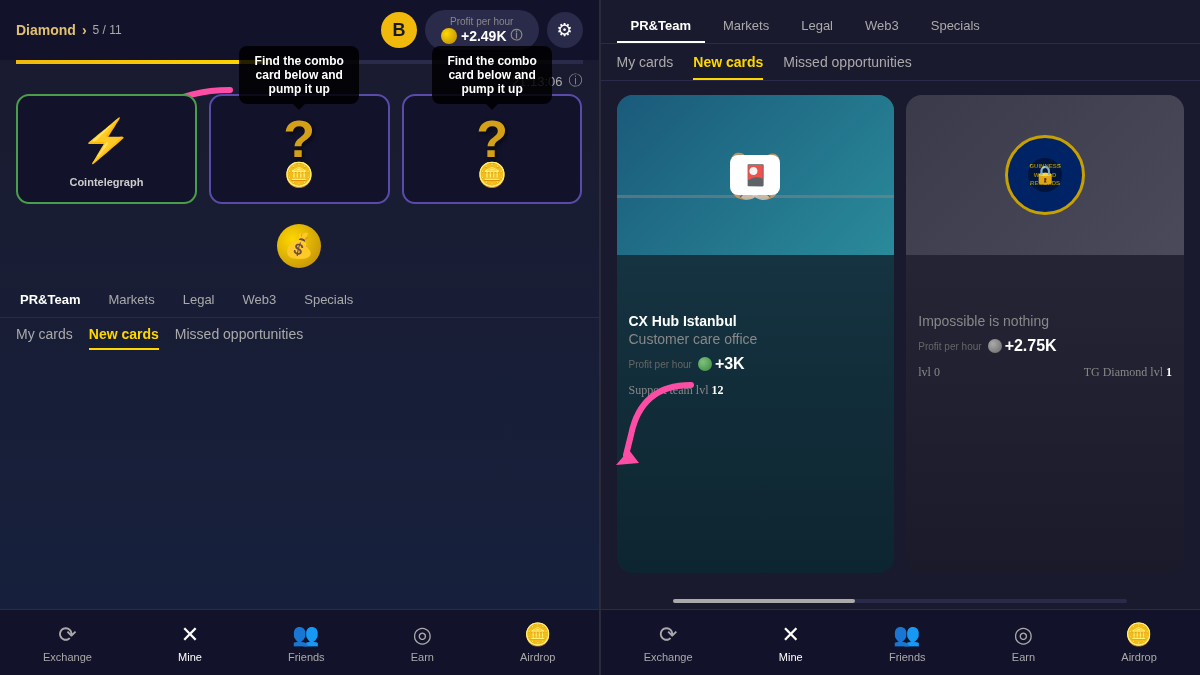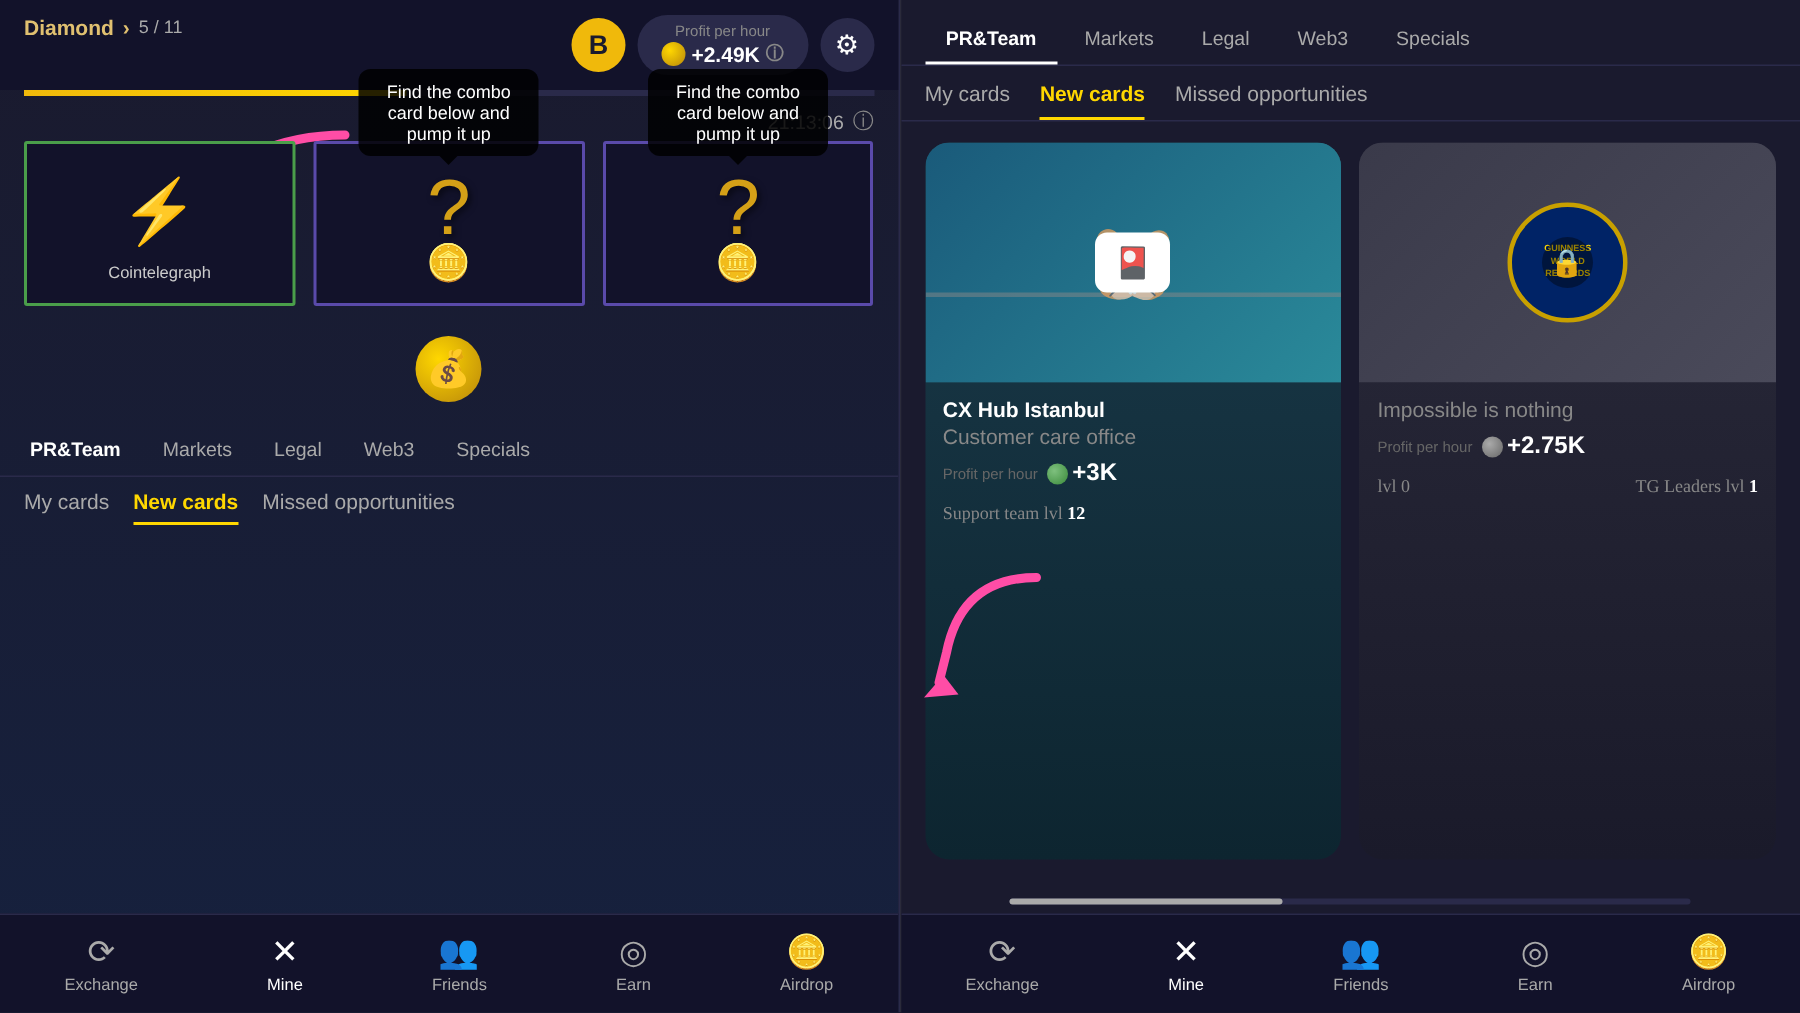--- a/index.html
+++ b/index.html
@@ -18,21 +18,21 @@
       height: 675px;
       background: linear-gradient(180deg, #1a1a2e 0%, #16213e 100%);
       position: relative;
       overflow: hidden;
       border-right: 1px solid #2a2a4a;
     }
 
     
     .header-bar {
       display: flex;
-      align-items: flex-start;
+      align-items: center;
       justify-content: space-between;
       padding: 10px 16px;
       background: #12122a;
     }
     .diamond-badge {
       display: flex;
       align-items: center;
       gap: 6px;
     }
     .diamond-text {
@@ -138,28 +138,29 @@
     .combo-cards-row {
       display: flex;
       gap: 12px;
       padding: 0 16px;
       position: relative;
     }
 
     .combo-card {
       flex: 1;
       background: #12122a;
-      border-radius: 2px;
+      border-radius: 13px;
       padding: 12px;
       display: flex;
       flex-direction: column;
       align-items: center;
       justify-content: center;
       position: relative;
       min-height: 110px;
+      font-weight: bold;
     }
     .combo-card.first {
       border: 2px solid #4a9e4a;
     }
     .combo-card.second {
       border: 2px solid #5a4aaa;
     }
     .combo-card.third {
       border: 2px solid #5a4aaa;
     }
@@ -399,20 +400,21 @@
       width: 100%;
       height: 100%;
       background: linear-gradient(135deg, #3a3a4a, #4a4a5a);
       display: flex;
       align-items: center;
       justify-content: center;
     }
 
     .card-info {
       padding: 10px 12px;
+      margin-top: 48px;
     }
     .card-title {
       color: #fff;
       font-size: 14px;
       font-weight: 700;
       margin-bottom: 2px;
     }
     .card-subtitle {
       color: #888;
       font-size: 14px;
@@ -716,21 +718,21 @@
           <div class="profit-amount">
             <span class="small-coin"></span>
             <span>+2.75K</span>
           </div>
         </div>
         <div class="card-level-row">
           <span class="level-text">
             <span>lvl 0</span>
           </span>
           <span class="level-text">
-            <span>TG Leaders</span>
+            <span>TG Diamond</span>
             <span> </span>
             <span>lvl</span>
             <span class="level-bold">1</span>
           </span>
         </div>
       </div>
     </div>
   </div>
 
   <svg style="position:absolute;bottom:200px;left:10px;width:160px;height:100px;" viewBox="0 0 160 100">

